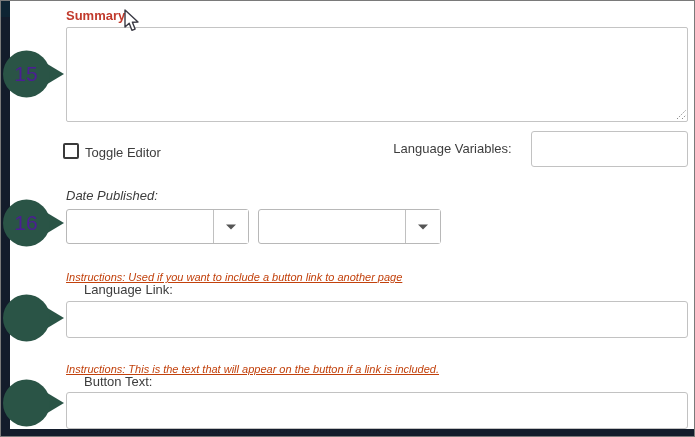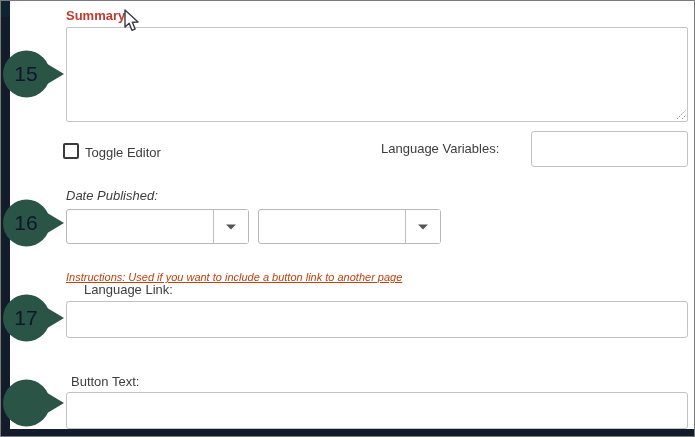--- a/index.html
+++ b/index.html
@@ -135,21 +135,21 @@
     z-index: 5;
   }
   .callout svg { position: absolute; left: 0; top: 0; }
   .callout .num {
     position: absolute;
     left: 2px; top: 0;
     width: 46px; height: 50px;
     display: flex;
     align-items: center;
     justify-content: center;
-    color: #0f172a;
+    color: #4c1d95;
     font-size: 21px;
   }
   .co-15 { top: 48px; }
   .co-16 { top: 197px; }
   .co-17 { top: 292px; }
   .co-18 { top: 377px; }
   .cursor-icon {
     position: absolute;
     left: 122px; top: 8px;
     z-index: 6;
@@ -177,21 +177,21 @@
   <span class="grip">
     <svg width="14" height="14" viewBox="0 0 14 14">
       <line x1="4" y1="13" x2="13" y2="4" stroke="#8a8a8a" stroke-width="1" stroke-dasharray="1.5,1.5"></line>
       <line x1="9" y1="13" x2="13" y2="9" stroke="#8a8a8a" stroke-width="1" stroke-dasharray="1.5,1.5"></line>
     </svg>
   </span>
 
   <input type="checkbox" class="chk" style="">
   <div class="lbl" style="left:84px; top:144px;text-align:right;">Toggle Editor</div>
 
-  <div class="lbl" style="left:380px; top:140px; width:143px; text-align:left;">Language Variables:</div>
+  <div class="lbl" style="left:380px; top:140px; width:143px; text-align:center;">Language Variables:</div>
   <input type="text" class="txt lv-input" value="" style="">
 
   <div class="lbl" style="left:65px; top:187px;font-style:italic;">Date Published:</div>
 
   <div class="combo combo-1">
     <input type="text" value="" style="">
     <div class="dd-btn">
       <svg width="10" height="6" viewBox="0 0 10 6">
         <polygon points="0,0.5 10,0.5 5,5.5" fill="#555555"></polygon>
       </svg>
@@ -204,21 +204,22 @@
       <svg width="10" height="6" viewBox="0 0 10 6">
         <polygon points="0,0.5 10,0.5 5,5.5" fill="#555555"></polygon>
       </svg>
     </div>
   </div>
 
   <div class="instructions" style="left:65px; top:270px;">Instructions: Used if you want to include a button link to another page</div>
   <div class="lbl" style="left:83px; top:281px;">Language Link:</div>
   <input type="text" class="txt ol-input" value="" style="">
 
-  <div class="lbl" style="left:70px; top:373px;">Button Text:</div>
+  <div class="instructions" style="left:65px; top:362px;">Instructions: This is the text that will appear on the button if a link is included.</div>
+  <div class="lbl" style="left:83px; top:373px;">Button Text:</div>
   <input type="text" class="txt bt-input" value="" style="">
 
   <div class="callout co-15">
     <svg width="64" height="50" viewBox="0 0 64 50">
       <polygon points="28,4 63,25 28,46" fill="#2a5446"></polygon>
       <circle cx="25.5" cy="25" r="23.5" fill="#2a5446"></circle>
     </svg>
     <span class="num">15</span>
   </div>
 
@@ -228,21 +229,20 @@
       <circle cx="25.5" cy="25" r="23.5" fill="#2a5446"></circle>
     </svg>
     <span class="num">16</span>
   </div>
 
   <div class="callout co-17">
     <svg width="64" height="50" viewBox="0 0 64 50">
       <polygon points="28,4 63,25 28,46" fill="#2a5446"></polygon>
       <circle cx="25.5" cy="25" r="23.5" fill="#2a5446"></circle>
     </svg>
-    <span class="num">17</span>
   </div>
 
   <div class="callout co-18">
     <svg width="64" height="50" viewBox="0 0 64 50">
       <polygon points="28,4 63,25 28,46" fill="#2a5446"></polygon>
       <circle cx="25.5" cy="25" r="23.5" fill="#2a5446"></circle>
     </svg>
   </div>
 
 </div>

